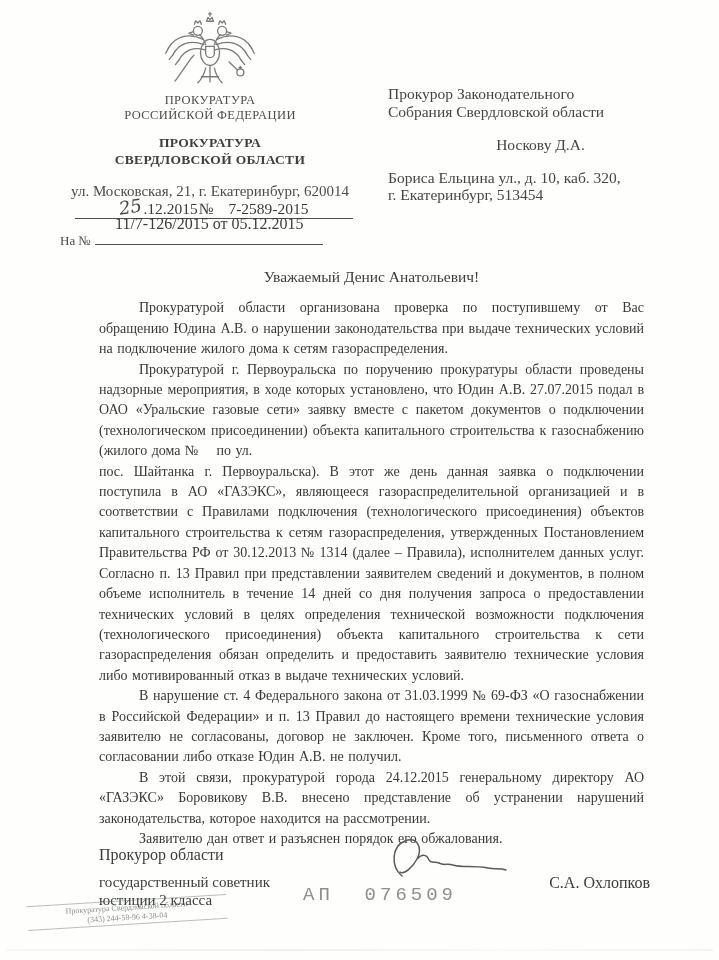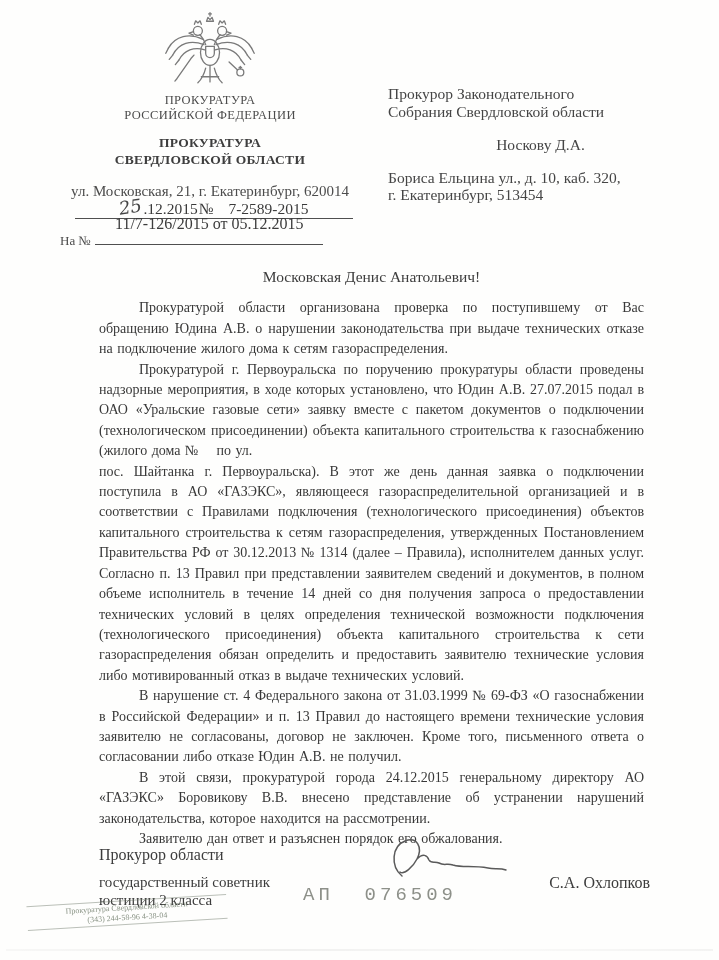--- a/index.html
+++ b/index.html
@@ -114,22 +114,22 @@
 
   <div class="recipient">
     <div>Прокурор Законодательного</div>
     <div>Собрания Свердловской области</div>
     <div class="r-gap-lg">Носкову Д.А.</div>
     <div class="r-gap-md">Бориса Ельцина ул., д. 10,  каб. 320,</div>
     <div>г. Екатеринбург, 513454</div>
   </div>
 
   <div class="content">
-    <div class="salutation">Московская Денис Анатольевич!</div>
-    <p class="para">Прокуратурой области организована проверка по поступившему от Вас обращению Юдина А.В. о нарушении законодательства при выдаче технических отказе на подключение жилого дома к сетям газораспределения.</p>
+    <div class="salutation">Уважаемый Денис Анатольевич!</div>
+    <p class="para">Прокуратурой области организована проверка по поступившему от Вас обращению Юдина А.В. о нарушении законодательства при выдаче технических условий на подключение жилого дома к сетям газораспределения.</p>
     <p class="para">Прокуратурой г. Первоуральска по поручению прокуратуры области проведены надзорные мероприятия, в ходе которых установлено, что Юдин А.В. 27.07.2015 подал в ОАО «Уральские газовые сети» заявку вместе с пакетом документов о подключении (технологическом присоединении) объекта капитального строительства к газоснабжению (жилого дома №&nbsp;&nbsp;&nbsp; по ул.</p>
     <p class="para no-indent">пос. Шайтанка г. Первоуральска). В этот же день данная заявка о подключении поступила в АО «ГАЗЭКС», являющееся газораспределительной организацией и в соответствии с Правилами подключения (технологического присоединения) объектов капитального строительства к сетям газораспределения, утвержденных Постановлением Правительства РФ от 30.12.2013 № 1314 (далее – Правила), исполнителем данных услуг.  Согласно п. 13 Правил при представлении заявителем сведений и документов, в полном объеме исполнитель в течение 14 дней со дня получения запроса о предоставлении технических условий в целях определения технической возможности подключения (технологического присоединения) объекта капитального строительства к сети газораспределения обязан определить и предоставить заявителю технические условия либо мотивированный отказ в выдаче технических условий.</p>
     <p class="para">В нарушение ст. 4 Федерального закона от 31.03.1999 № 69-ФЗ «О газоснабжении в Российской Федерации» и п. 13 Правил до настоящего времени технические условия заявителю не согласованы, договор не заключен. Кроме того, письменного ответа о согласовании либо отказе Юдин А.В. не получил.</p>
     <p class="para">В этой связи, прокуратурой города 24.12.2015 генеральному директору АО «ГАЗЭКС» Боровикову В.В. внесено представление об устранении нарушений законодательства, которое находится на рассмотрении.</p>
     <p class="para">Заявителю дан ответ и разъяснен порядок его обжалования.</p>
   </div>
 
   <div class="sig-position">Прокурор области</div>
   <div class="sig-rank">
     <div>государственный советник</div>

